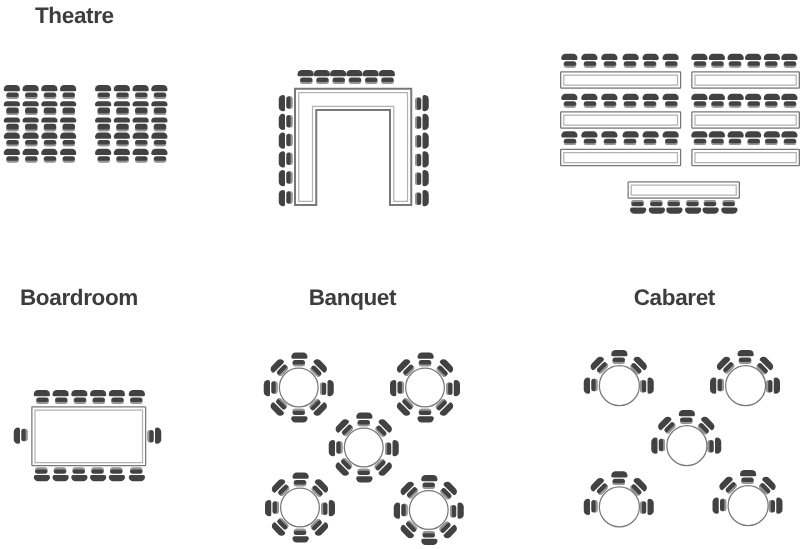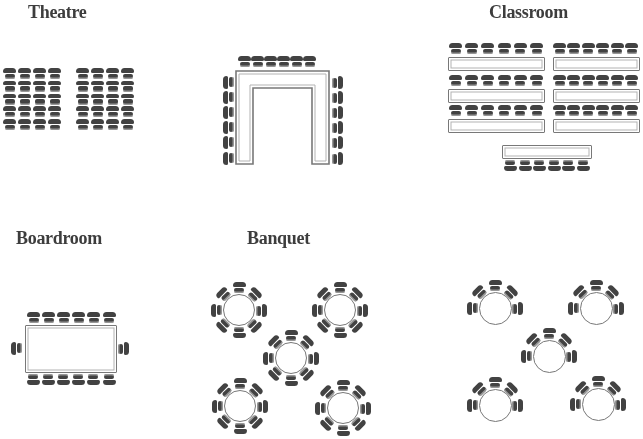--- a/index.html
+++ b/index.html
@@ -3,21 +3,21 @@
 <meta charset="utf-8">
 <style>
   :root{
     --chair:#424242; --table-border:#787878; --table-inner:#b3b3b3;
     --table-fill:#ffffff; --label:#3d3d3d; --bg:#ffffff;
   }
   html,body{margin:0;padding:0;background:var(--bg);}
   #canvas{
     position:relative; width:643px; height:439px;
     background:var(--bg); overflow:hidden;
-    font-family:Liberation Serif, serif;
+    font-family:Liberation Sans, sans-serif;
   }
   .layout-label{
     position:absolute; font-weight:700; font-size:18px; line-height:22px;
     letter-spacing:-0.3px; color:var(--label); white-space:nowrap;
   }
   .lbl-theatre{left:28px;top:1px}
   .lbl-ushape{left:236px;top:1px}
   .lbl-classroom{left:489px;top:1px}
   .lbl-boardroom{left:16px;top:227px}
   .lbl-banquet{left:247px;top:227px}
@@ -34,23 +34,23 @@
        box-shadow:inset 0 0 0 1.5px #ffffff, inset 0 0 0 2.5px var(--table-inner);}
   .tblr{position:absolute;box-sizing:border-box;background:var(--table-fill);
         border:1.5px solid var(--table-border);border-radius:50%;}
   .utable{position:absolute;}
 </style>
 </head>
 <body>
 
 <div id="canvas">
   <div class="layout-label lbl-theatre">Theatre</div>
-  <div class="layout-label lbl-classroom">Classroom</div>
   <div class="layout-label lbl-boardroom">Boardroom</div>
   <div class="layout-label lbl-banquet">Banquet</div>
+  <div class="layout-label lbl-cabaret">Cabaret</div>
 <div class="chair" style="left: 3px; top: 68px;">
       <i class="cb"></i>
       <i class="cs"></i>
     </div>
     <div class="chair" style="left: 18px; top: 68px;">
       <i class="cb"></i>
       <i class="cs"></i>
     </div>
     <div class="chair" style="left: 33px; top: 68px;">
       <i class="cb"></i>

